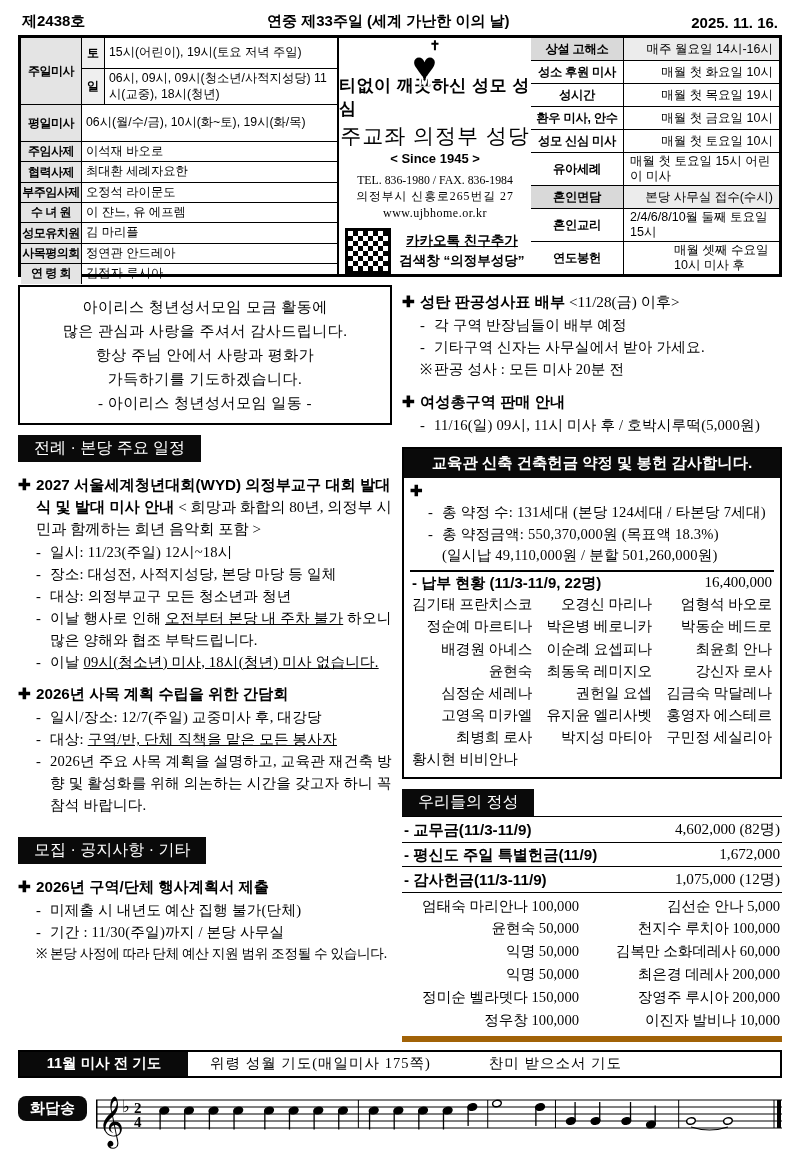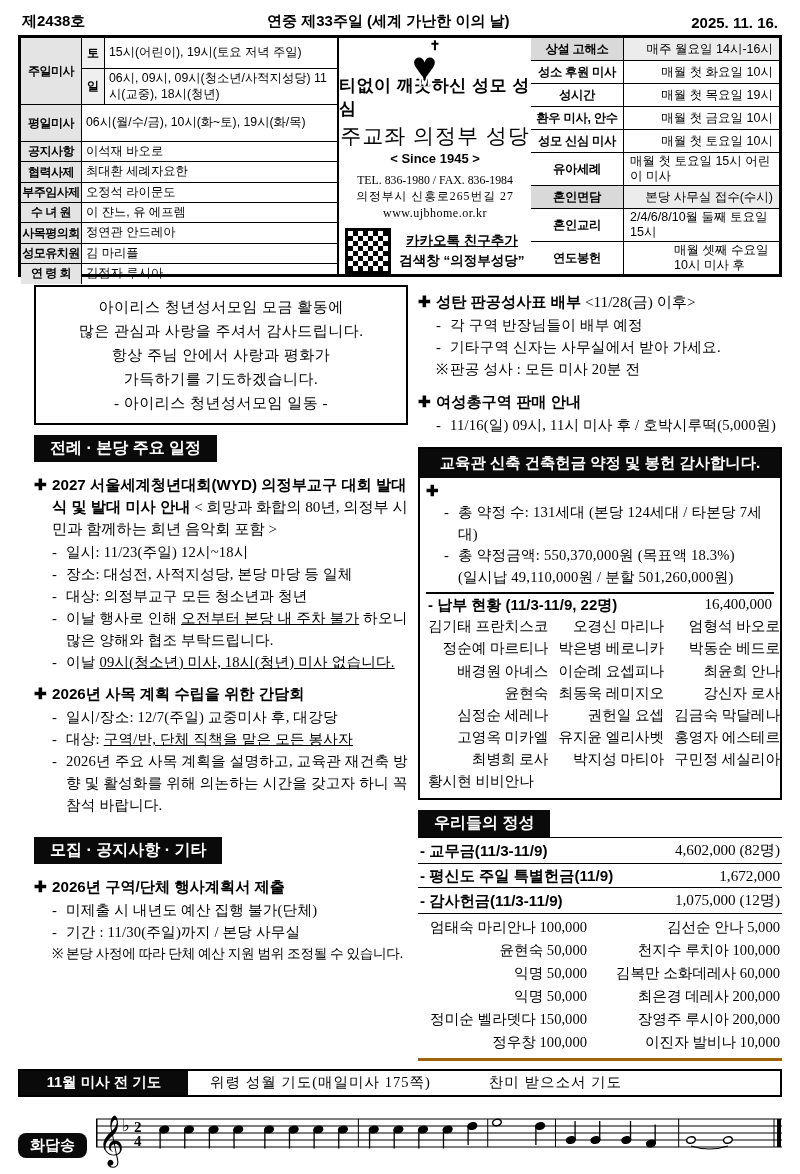--- a/index.html
+++ b/index.html
@@ -57,27 +57,27 @@
   .rt-label{width:92px;flex:0 0 92px;font-weight:bold;font-size:12.3px;background:#fff;
             display:flex;align-items:center;justify-content:center;border-right:1px solid #000;
             font-family:"Liberation Sans","DejaVu Sans",sans-serif;text-align:center;letter-spacing:-0.3px;}
   .rt-val{flex:1;font-size:12.5px;display:flex;align-items:center;justify-content:flex-end;
           padding:1px 6px;line-height:1.2;}
   .rt-row.shaded .rt-label{background:#d9d9d9;}
   .rt-row.shaded .rt-val{background:#ececec;}
 
   
   .body-cols{display:flex;margin:8px 18px 0 18px;gap:10px;}
-  .col-left{width:374px;flex:0 0 374px;margin-left:16px;}
+  .col-left{width:374px;flex:0 0 374px;}
   .col-right{flex:1;min-width:0;}
 
   .thanks-box{border:2px solid #000;padding:8px 4px;text-align:center;font-size:15px;
               line-height:1.6;letter-spacing:0.5px;}
 
-  .black-bar{display:inline-block;background:#0a0a0a;color:#fff;font-weight:bold;font-size:16px;
+  .black-bar{display:inline-block;background:#0a0a0a;color:#fff;font-weight:normal;font-size:16px;
              padding:3px 16px;margin:10px 0 6px 0;font-family:"Liberation Sans","DejaVu Sans",sans-serif;}
 
   .sec{margin:6px 0 10px 0;}
   .sec-title{display:flex;font-size:15.2px;line-height:1.45;margin-bottom:2px;}
   .sec-title .cross{flex:0 0 18px;font-weight:bold;}
   .sec-title .tb{font-weight:bold;font-family:"Liberation Sans","DejaVu Sans",sans-serif;}
   .sec-title .tn{font-weight:normal;font-family:"Liberation Serif",serif;}
   .bullet{font-size:14.6px;line-height:1.5;padding-left:18px;display:flex;letter-spacing:0.2px;}
   .bullet .mk{flex:0 0 14px;}
   .bullet .bt{flex:1;}
@@ -102,34 +102,34 @@
 
   
   .off-rows{border-top:1.5px solid #000;}
   .off-row{display:flex;justify-content:space-between;align-items:center;
            border-bottom:1.5px solid #000;padding:2px 2px;gap:16px;}
   .off-label{font-weight:bold;font-size:15.2px;line-height:1.25;
              font-family:"Liberation Sans","DejaVu Sans",sans-serif;}
   .off-sub{font-weight:normal;font-size:14px;font-family:"Liberation Serif",serif;letter-spacing:1px;}
   .off-amt{font-size:15.2px;white-space:nowrap;padding-left:6px;}
   .donors{display:grid;grid-template-columns:1fr 1fr;column-gap:26px;row-gap:1px;
-          font-size:14.6px;line-height:1.5;padding:3px 2px 4px 2px;border-bottom:3px solid #a16207;}
+          font-size:14.6px;line-height:1.5;padding:3px 2px 4px 2px;border-bottom:6px solid #a16207;}
   .donors span{text-align:right;white-space:nowrap;}
 
   
   .prayer-band{margin:8px 18px 0 18px;border:2px solid #000;display:flex;height:28px;
                align-items:stretch;box-sizing:border-box;}
   .pb-label{background:#0a0a0a;color:#fff;font-weight:bold;font-size:14.5px;width:168px;flex:0 0 168px;
             display:flex;align-items:center;justify-content:center;
             font-family:"Liberation Sans","DejaVu Sans",sans-serif;}
   .pb-texts{display:flex;align-items:center;gap:58px;padding-left:22px;font-size:14.5px;letter-spacing:1px;}
 
   
   .hymn1{position:relative;margin:10px 18px 0 18px;}
-  .hymn-label{position:absolute;left:0;top:26px;background:#0a0a0a;color:#fff;font-weight:bold;
+  .hymn-label{position:absolute;left:0;top:8px;background:#0a0a0a;color:#fff;font-weight:bold;
               font-size:15px;padding:3px 12px;border-radius:8px;
               font-family:"Liberation Sans","DejaVu Sans",sans-serif;}
   .hymn1 svg{display:block;margin-left:78px;}
 </style>
 </head>
 <body>
 
 <div class="page">
 
   <div class="masthead">
@@ -152,42 +152,42 @@
               <div class="lt-val">06시, 09시, 09시(청소년/사적지성당) 11시(교중), 18시(청년)</div>
             </div>
           </div>
       </div>
       <div id="left-table-rows" style="display:flex;flex-direction:column;flex:1;">
           <div class="lt-row" style="flex: 0 0 36px;">
             <div class="lt-label">평일미사</div>
             <div class="lt-val">06시(월/수/금), 10시(화~토), 19시(화/목)</div>
           </div>
           <div class="lt-row" style="flex: 1 1 0%;">
-            <div class="lt-label">공지사항</div>
+            <div class="lt-label">주임사제</div>
             <div class="lt-val">이석재 바오로</div>
           </div>
           <div class="lt-row" style="flex: 1 1 0%;">
             <div class="lt-label">협력사제</div>
             <div class="lt-val">최대환 세례자요한</div>
           </div>
           <div class="lt-row" style="flex: 1 1 0%;">
             <div class="lt-label">부주임사제</div>
             <div class="lt-val">오정석 라이문도</div>
           </div>
           <div class="lt-row" style="flex: 1 1 0%;">
             <div class="lt-label">수 녀 원</div>
             <div class="lt-val">이 쟌느, 유 에프렘</div>
           </div>
           <div class="lt-row" style="flex: 1 1 0%;">
+            <div class="lt-label">성모유치원</div>
+            <div class="lt-val">김 마리플</div>
+          </div>
+          <div class="lt-row" style="flex: 1 1 0%;">
             <div class="lt-label">사목평의회</div>
             <div class="lt-val">정연관 안드레아</div>
-          </div>
-          <div class="lt-row" style="flex: 1 1 0%;">
-            <div class="lt-label">성모유치원</div>
-            <div class="lt-val">김 마리플</div>
           </div>
           <div class="lt-row" style="flex: 1 1 0%;">
             <div class="lt-label">연 령 회</div>
             <div class="lt-val">김점자 루시아</div>
           </div>
         </div>
     </div>
 
     <div class="hc">
       <div class="logo">

